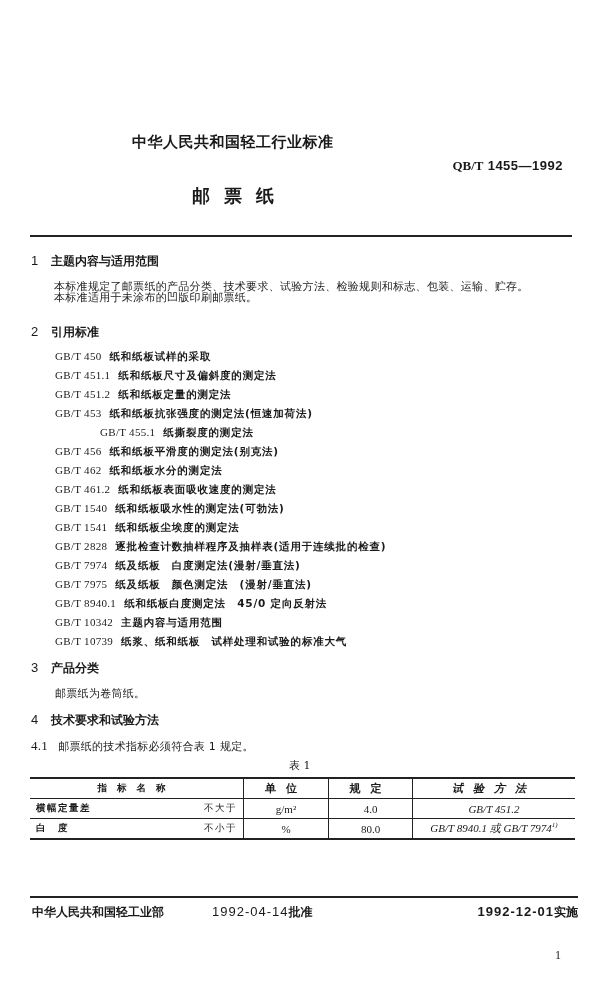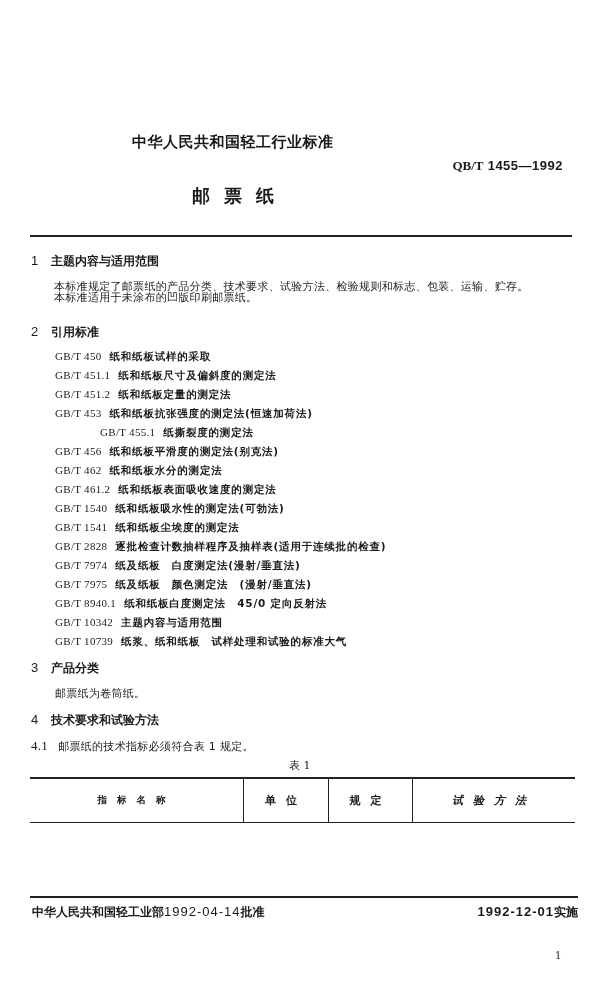--- a/index.html
+++ b/index.html
@@ -28,37 +28,37 @@
   .ref .desc { font-family: "DejaVu Sans", sans-serif; font-weight: bold; font-size: 10.5px; letter-spacing: 0.8px; margin-left: 8px; }
 
   .table-caption { left: 289px; top: 758px; font-size: 11px; }
 
   table.spec {
     position: absolute; left: 30px; top: 777px; width: 545px;
     border-collapse: collapse; font-size: 10px;
   }
   table.spec td, table.spec th {
     border-top: 1px solid #222; border-bottom: 1px solid #222;
-    height: 19px; padding: 12px 6px; font-weight: normal; margin-top: 24px;
+    height: 19px; padding: 0 6px; font-weight: normal; margin-top: 24px;
   }
   table.spec th { font-family: "DejaVu Sans", sans-serif; font-weight: bold; letter-spacing: 10px; text-align: center; font-size: 9.5px; }
   table.spec tr:first-child th { border-top: 2px solid #222; }
   table.spec tr:last-child td { border-bottom: 2px solid #222; }
   table.spec .vl { border-left: 1px solid #222; }
   table.spec .c-name { width: 201px; }
   table.spec .c-unit { width: 72px; text-align: center; font-family: "Liberation Serif", serif; font-size: 11px; }
   table.spec .c-req { width: 71px; text-align: center; font-family: "Liberation Serif", serif; font-size: 11px; }
   table.spec .c-method { text-align: center; font-family: "Liberation Serif", serif; font-size: 11px; font-style: italic; }
   .name-wrap { display: flex; justify-content: space-between; font-family: "DejaVu Sans", sans-serif; font-weight: bold; font-size: 9.5px; letter-spacing: 1.5px; }
   .limit { font-weight: normal; font-family: "DejaVu Sans", sans-serif; }
   sup { font-size: 7px; }
 
   .rule-bottom { left: 30px; top: 896px; width: 548px; height: 0; border-top: 2px solid #222; }
   .footer-left { left: 32px; top: 904px; font-size: 12px; }
-  .footer-left .date { font-family: "Liberation Sans", sans-serif; font-weight: normal; letter-spacing: 1px; font-size: 13px; }
+  .footer-left .date { font-family: "Liberation Sans", sans-serif; font-weight: normal; letter-spacing: 1px; font-size: 13px; padding-left: 48px; }
   .footer-right { right: 22px; top: 904px; font-size: 12px; }
   .footer-right .date { font-family: "Liberation Sans", sans-serif; letter-spacing: 1px; font-size: 13px; }
   .page-num { left: 555px; top: 948px; font-size: 12px; font-family: "Liberation Serif", serif; }
 </style>
 </head>
 <body>
 
 <div class="abs sans bold org-title">中华人民共和国轻工行业标准</div>
 <div class="abs std-code">
   <span class="prefix">QB/T</span>
@@ -109,20 +109,42 @@
 <div class="abs table-caption">表 1</div>
 
 <table class="spec">
   <tbody>
       <tr>
     <th class="c-name">指标名称</th>
     <th class="c-unit vl">单位</th>
     <th class="c-req vl">规定</th>
     <th class="c-method vl">试验方法</th>
   </tr>
+  <tr>
+    <td class="c-name">
+          <div class="name-wrap">
+            <span>横幅定量差</span>
+            <span class="limit">不大于</span>
+          </div>
+        </td>
+    <td class="c-unit vl">g/m²</td>
+    <td class="c-req vl">4.0</td>
+    <td class="c-method vl"><span>GB/T 451.2</span><sup></sup></td>
+  </tr>
+  <tr>
+    <td class="c-name">
+          <div class="name-wrap">
+            <span>白　度</span>
+            <span class="limit">不小于</span>
+          </div>
+        </td>
+    <td class="c-unit vl">%</td>
+    <td class="c-req vl">80.0</td>
+    <td class="c-method vl"><span>GB/T 8940.1 或 GB/T 7974</span><sup>1)</sup></td>
+  </tr>
 </tbody>
   </table>
 
 <div class="abs rule-bottom"></div>
 <div class="abs sans bold footer-left">
   <span>中华人民共和国轻工业部</span><span class="date">1992-04-14</span><span>批准</span>
 </div>
 <div class="abs sans bold footer-right">
   <span class="date">1992-12-01</span><span>实施</span>
 </div>

